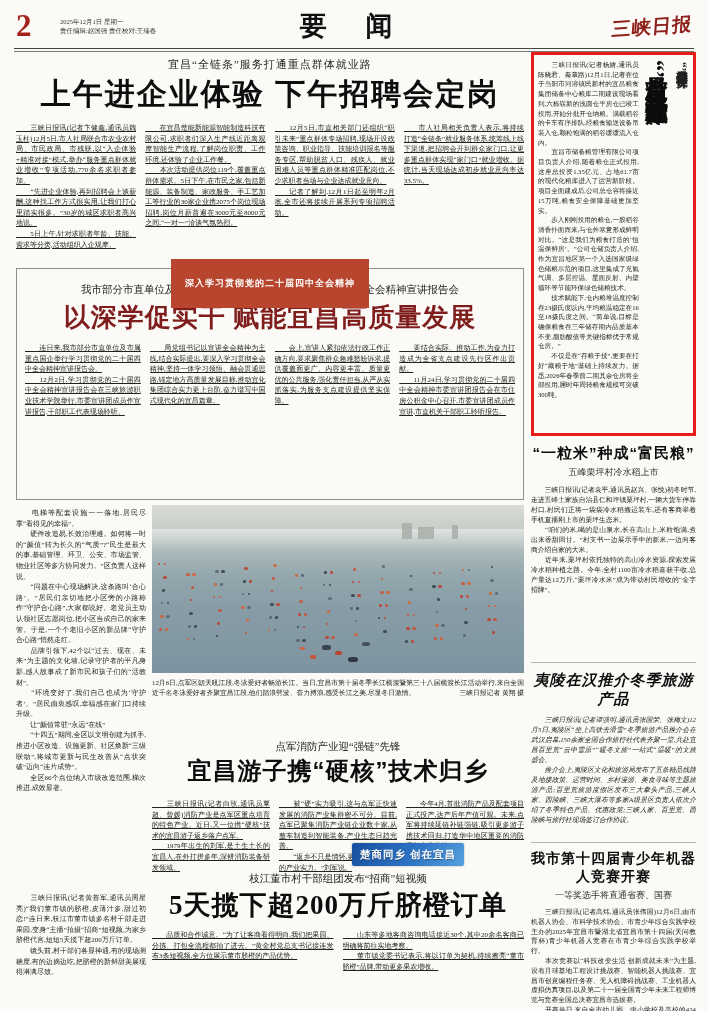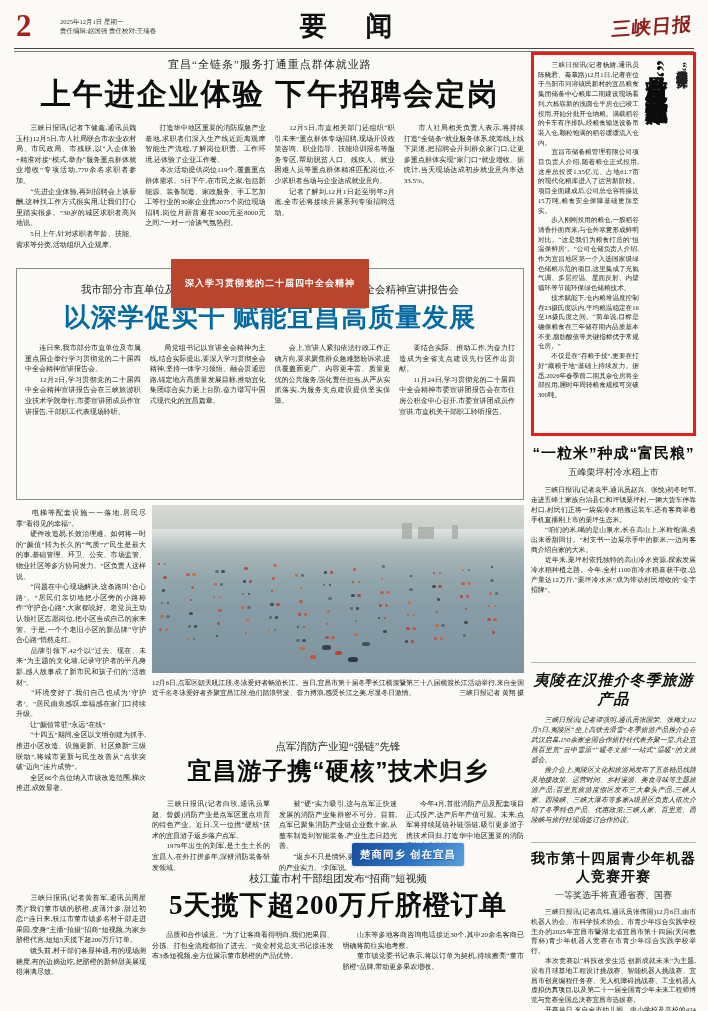--- a/index.html
+++ b/index.html
@@ -4,33 +4,33 @@
 <style>
   html,body{margin:0;padding:0;background:#e8e6e1;}
   .page{position:relative;width:708px;height:1011px;margin:0 auto;background:#fbfaf7;
         font-family:"Liberation Serif","DejaVu Serif",serif;color:#1c1c1c;overflow:hidden;}
   .h-sans{font-family:"Liberation Sans","DejaVu Sans",sans-serif;font-weight:bold;}
   .h-serif{font-family:"Liberation Serif","DejaVu Serif",serif;font-weight:bold;}
   .abs{position:absolute;}
   .body-text{font-size:7px;line-height:10.6px;text-align:justify;white-space:pre-line;
              overflow:hidden;color:#222;}
   .cols{display:flex;gap:9px;}
-  .cols>div{flex:1;}
+  .cols>div{flex:1;text-decoration:underline;}
   
   .pagenum{font-size:31px;font-weight:bold;color:#a5231d;font-family:"Liberation Serif",serif;}
   .dateblock{font-size:6.5px;line-height:9px;color:#333;}
   .section-title{font-size:27px;font-weight:bold;letter-spacing:16px;color:#111;}
   .masthead{font-size:19px;font-weight:bold;color:#8e211b;transform:skewX(-8deg) rotate(-4deg);
             font-family:"Liberation Serif",serif;letter-spacing:1px;}
   .hdr-rule{border-top:1.8px solid #444;border-bottom:0.5px solid #777;height:2px;}
   
   .kicker{font-size:11px;text-align:center;color:#222;letter-spacing:1px;}
   .kicker-sm{font-size:10.5px;text-align:center;color:#222;}
   .headline-xl{font-size:30px;text-align:center;letter-spacing:2px;color:#0d0d0d;}
-  .headline-lg{font-size:26px;text-align:center;letter-spacing:1px;color:#0369a1;}
+  .headline-lg{font-size:26px;text-align:center;letter-spacing:1px;color:#7f1d1d;}
   .headline-md{font-size:24px;text-align:center;letter-spacing:1px;color:#0d0d0d;}
   
   .study-box{border:1px solid #8d8d8d;background:#fbfaf7;}
   .banner-tab{position:absolute;top:-10px;left:50%;transform:translateX(-50%);
               background:#b8462e;color:#fff;font-size:9px;padding:18px 14px;white-space:nowrap;
               font-family:"Liberation Sans",sans-serif;font-weight:bold;letter-spacing:1px;}
   
   .photo{background:linear-gradient(180deg,#dadcd6 0%,#c7cdc9 14%,#aebbbc 26%,#93a7ad 42%,#879ca6 62%,#7d94a0 100%);
          overflow:hidden;}
   .sw{position:absolute;border-radius:50%;}
@@ -70,21 +70,21 @@
   </div>
   <div class="hdr-rule abs" style="left:14px;right:14px;top:48px;"></div>
 
   <div class="abs" style="left:16px;top:57px;width:508px;">
     <div class="kicker">宜昌“全链条”服务打通重点群体就业路</div>
     <div class="headline-xl h-sans" style="margin-top:2px;">上午进企业体验 下午招聘会定岗</div>
     <div class="cols" style="margin-top:8px;height:140px;">
       <div class="body-text">　　三峡日报讯(记者卞健鑫,通讯员魏玉柱)12月5日,市人社局联合市农业农村局、市民政局、市残联,以“入企体验+精准对接”模式,举办“服务重点群体就业增收”专项活动,770余名求职者参加。
 　　“先进企业体验,再到招聘会上谈薪酬,这种找工作方式很实用,让我们打心里踏实很多。”30岁的城区求职者高兴地说。
 　　5日上午,针对求职者年龄、技能、需求等分类,活动组织入企观摩。</div>
-      <div class="body-text">　　打造华中地区重要的消防应急产业基地,求职者们深入生产线近距离观摩智能生产流程,了解岗位职责、工作环境,还体验了企业工作餐。
+      <div class="body-text">　　在宜昌楚能新能源智能制造科技有限公司,求职者们深入生产线近距离观摩智能生产流程,了解岗位职责、工作环境,还体验了企业工作餐。
 　　本次活动提供岗位119个,覆盖重点群体需求。5日下午,在市民之家,包括新能源、装备制造、家政服务、手工艺加工等行业的30家企业携2075个岗位现场招聘,岗位月薪普遍在3000元至8000元之间,“一对一”洽谈气氛热烈。</div>
       <div class="body-text">　　12月5日,市直相关部门还组织“职引未来”重点群体专场招聘,现场开设政策咨询、职业指导、技能培训报名等服务专区,帮助脱贫人口、残疾人、就业困难人员等重点群体精准匹配岗位,不少求职者当场与企业达成就业意向。
 　　记者了解到,12月1日起至明年2月底,全市还将接续开展系列专项招聘活动。</div>
       <div class="body-text">　　市人社局相关负责人表示,将持续打造“全链条”就业服务体系,统筹线上线下渠道,把招聘会开到群众家门口,让更多重点群体实现“家门口”就业增收。据统计,当天现场达成初步就业意向率达33.5%。</div>
     </div>
   </div>
 
   <div class="study-box abs" style="left:16px;top:268px;width:506px;height:230px;">
     <div class="banner-tab">深入学习贯彻党的二十届四中全会精神</div>
     <div class="kicker-sm" style="margin-top:14px;">我市部分市直单位及市重点国企举行学习贯彻党的二十届四中全会精神宣讲报告会</div>

